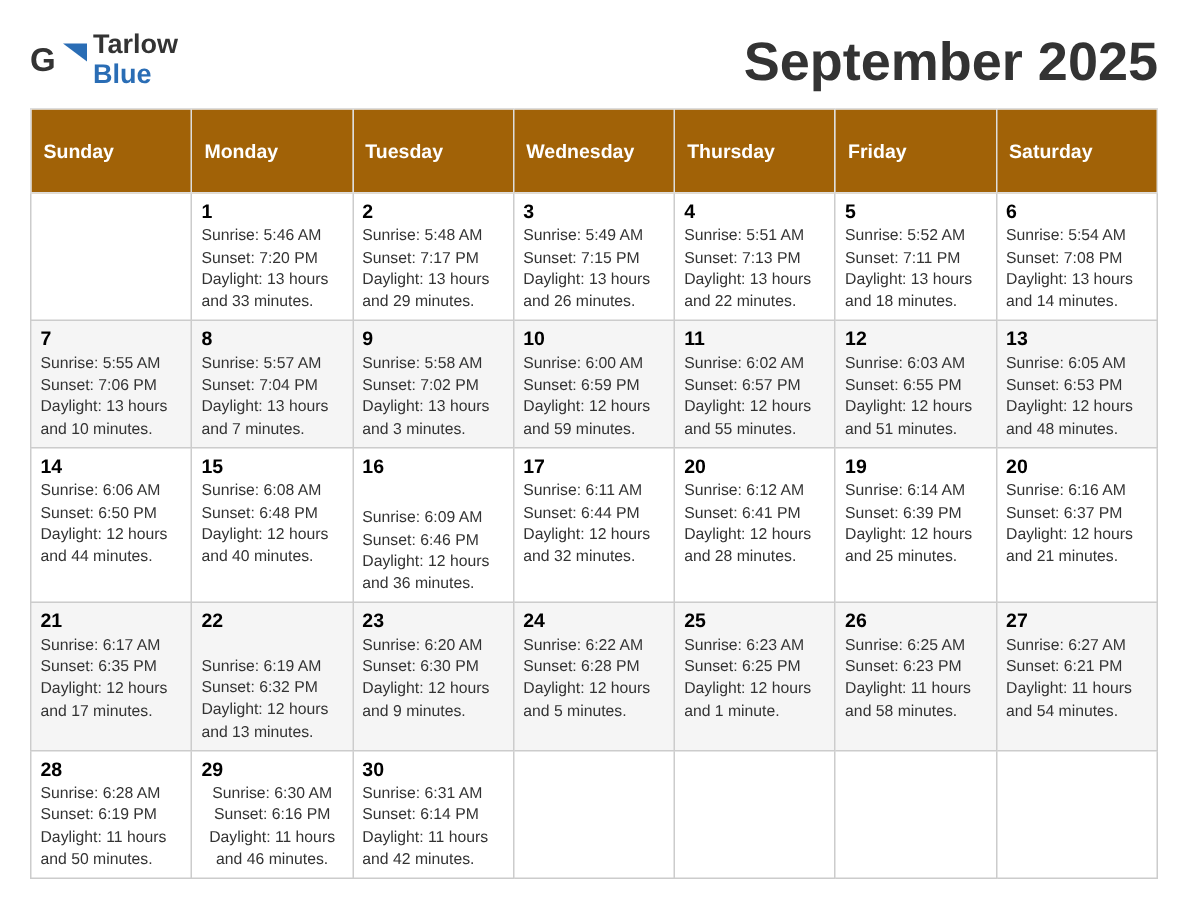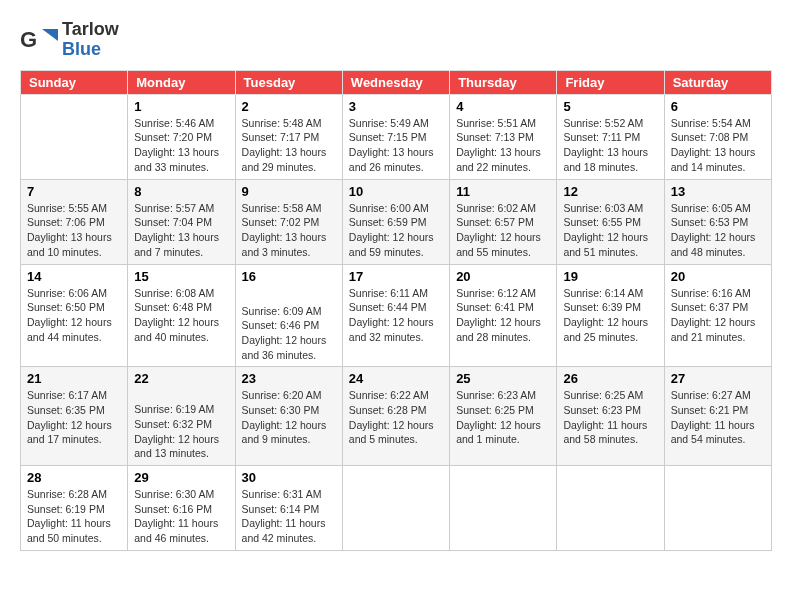--- a/index.html
+++ b/index.html
@@ -32,24 +32,24 @@
     .subtitle {
       font-size: 16px;
       color: #555;
     }
     .calendar {
       width: 100%;
       border-collapse: collapse;
       font-size: 11px;
     }
     .calendar th {
-      background-color: #ef4444;
+      background-color: #a16207;
       color: white;
       text-align: left;
-      padding: 4px 8px;
+      padding: 20px 8px;
       font-size: 13px;
       font-weight: bold;
       border: 1px solid #ddd;
       margin-left: 36px;
     }
     .calendar td {
       border: 1px solid #ccc;
       vertical-align: top;
       padding: 4px 6px;
       width: calc(100% / 7);
@@ -87,20 +87,21 @@
           <polygon points="22,8 38,8 38,20" fill="#2a6db5"></polygon>
         </svg>
       </div>
       <div>
         <div style="font-size:18px; font-weight:bold; color:#333; line-height:1.1;">Tarlow</div>
         <div style="font-size:18px; font-weight:bold; color:#2a6db5; line-height:1.1;">Blue</div>
       </div>
     </div>
   </div>
   <div class="title-section">
+    <div class="month-title">September 2025</div>
   </div>
 </div>
 
 <table class="calendar">
   <thead>
     <tr>
     <th>Sunday</th>
         <th>Monday</th>
         <th>Tuesday</th>
         <th>Wednesday</th>
@@ -311,21 +312,21 @@
       <tr class="week-row">
         <td>
           <div class="day-number">28</div>
           <div class="day-info" style="white-space: pre-line;">Sunrise: 6:28 AM
 Sunset: 6:19 PM
 Daylight: 11 hours
 and 50 minutes.</div>
         </td>
         <td>
           <div class="day-number">29</div>
-          <div class="day-info" style="white-space: pre-line;">Sunrise: 6:30 AM
+          <div class="day-info" style="white-space: pre-line; text-align: center;">Sunrise: 6:30 AM
 Sunset: 6:16 PM
 Daylight: 11 hours
 and 46 minutes.</div>
         </td>
         <td>
           <div class="day-number">30</div>
           <div class="day-info" style="white-space: pre-line;">Sunrise: 6:31 AM
 Sunset: 6:14 PM
 Daylight: 11 hours
 and 42 minutes.</div>

